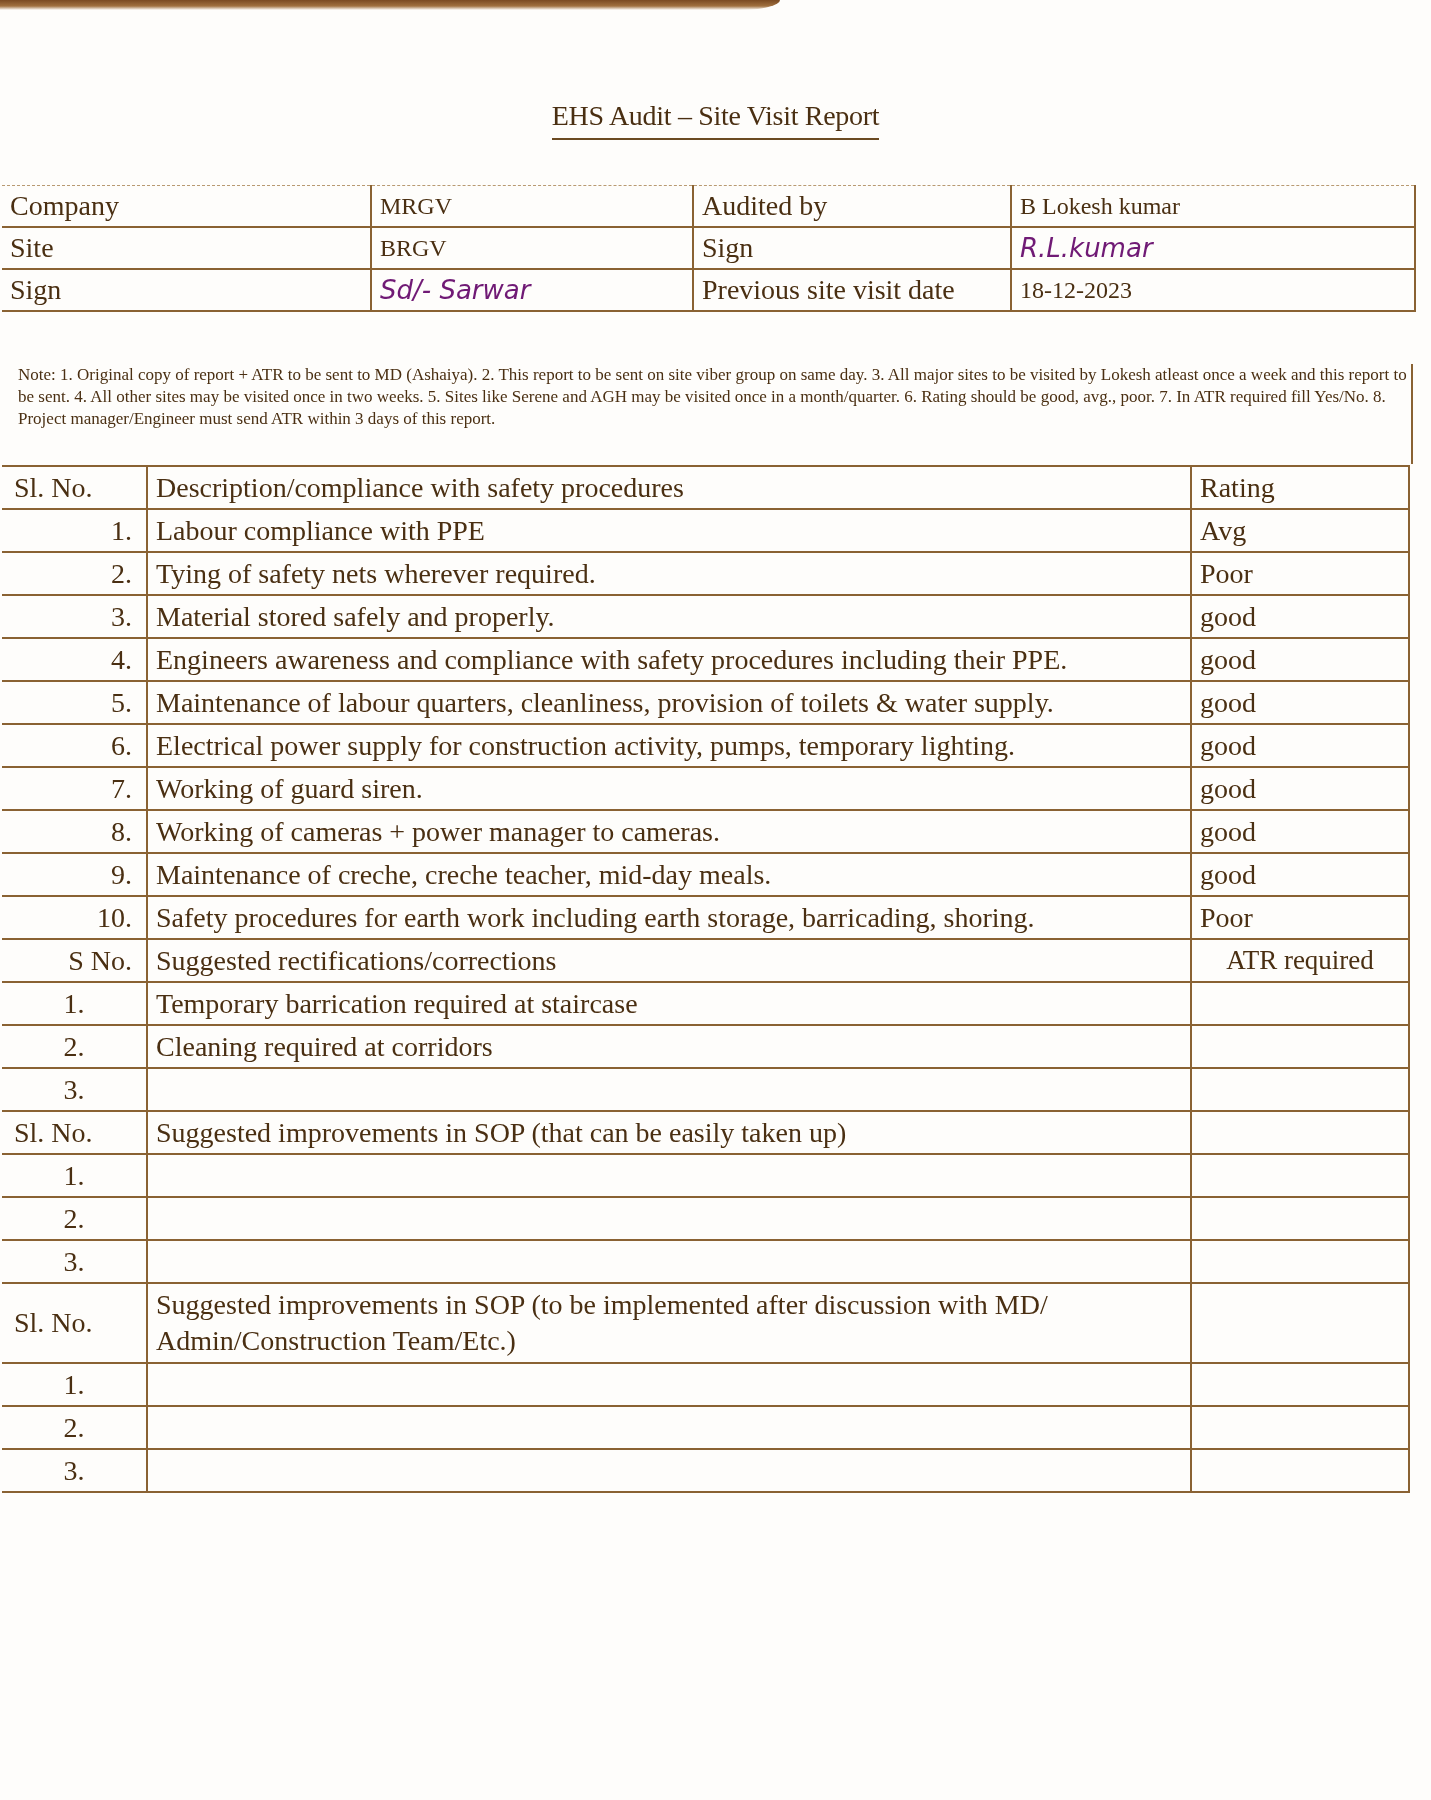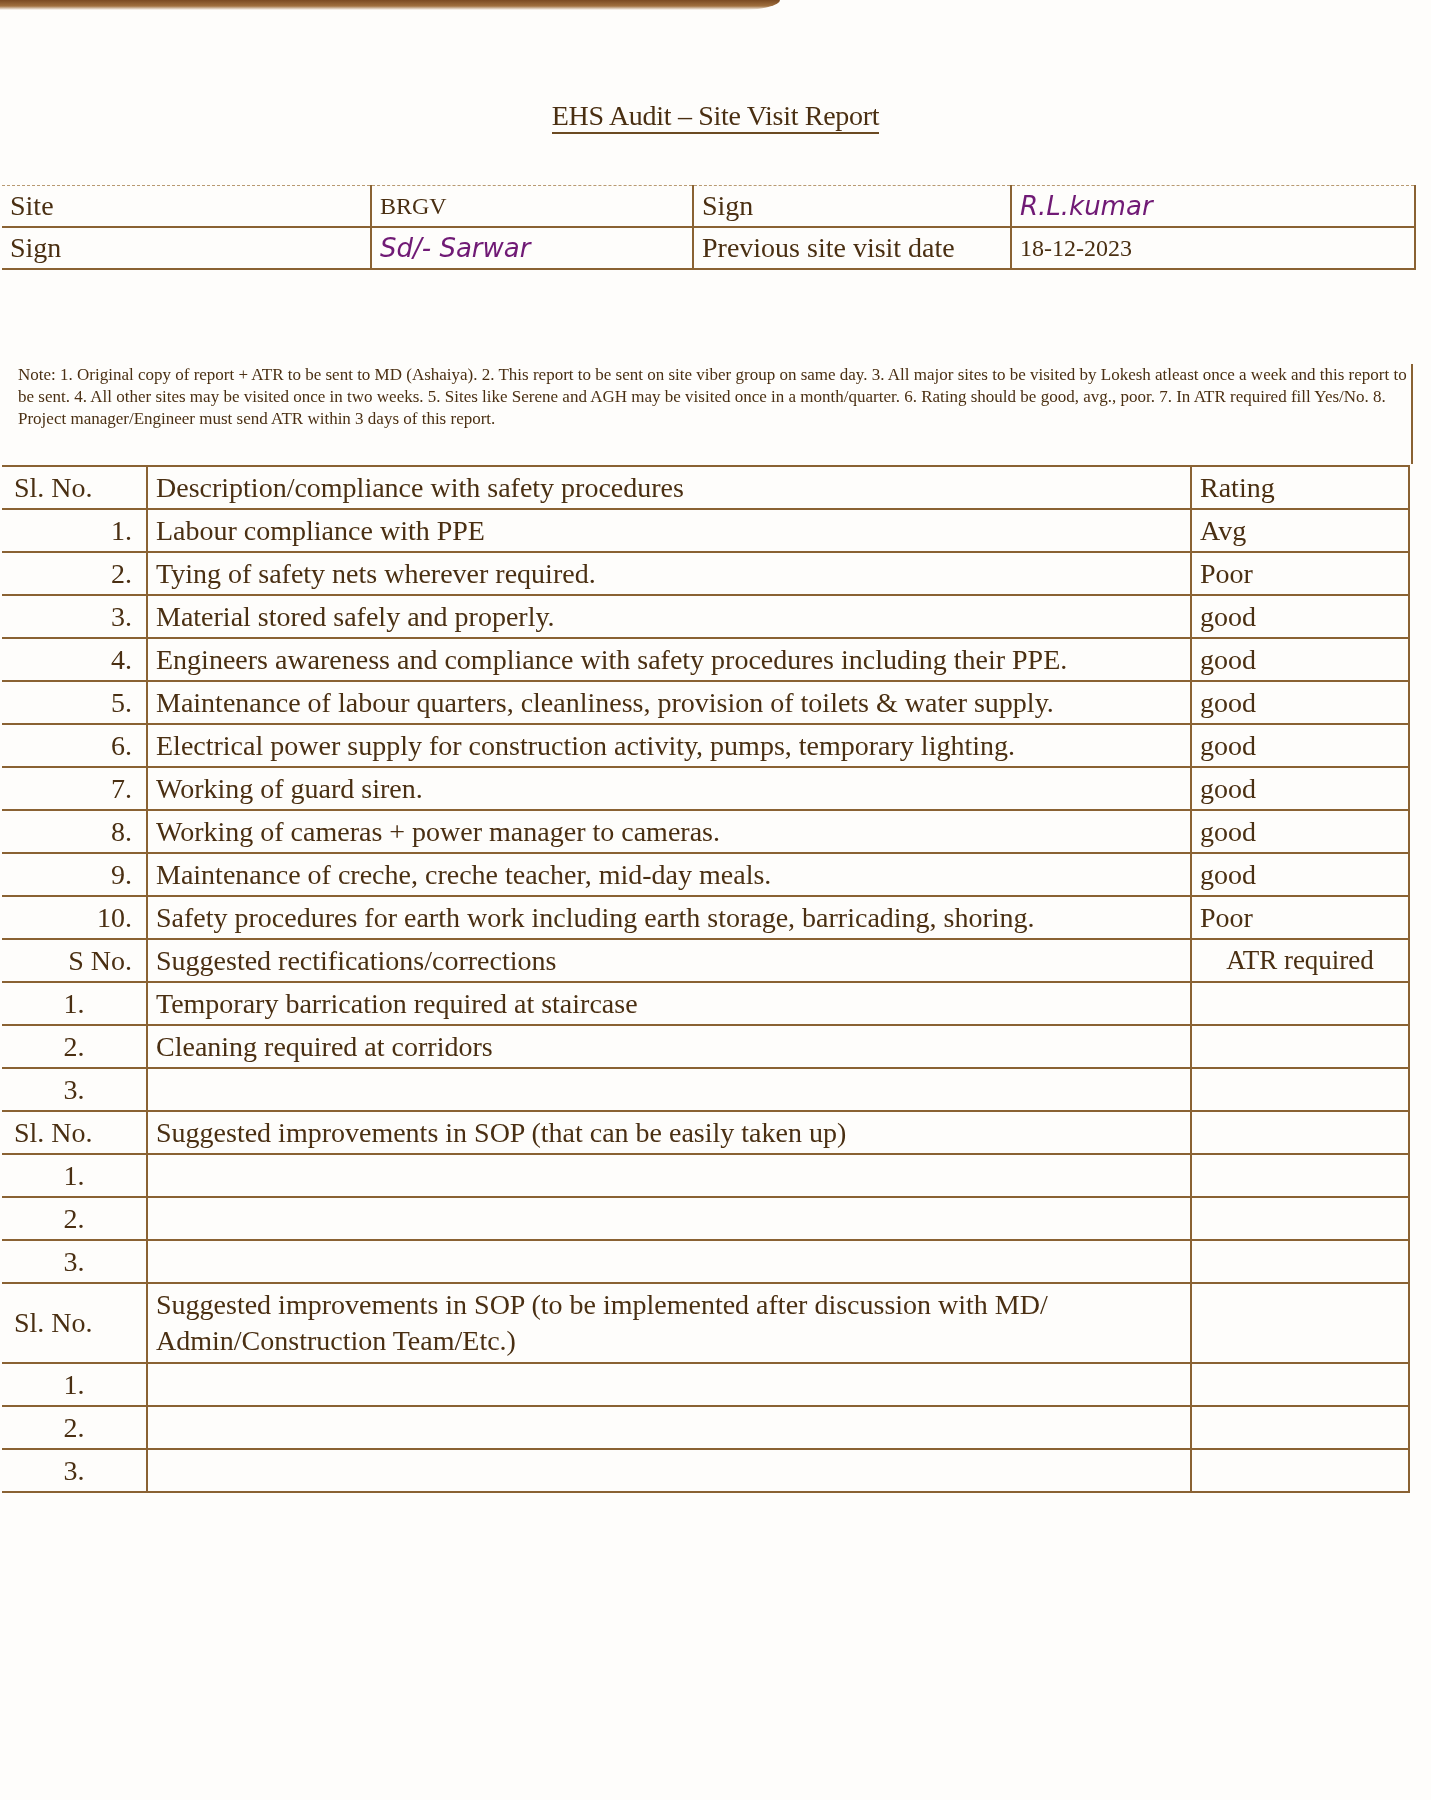--- a/index.html
+++ b/index.html
@@ -11,21 +11,21 @@
   }
   .top-shadow {
     position: absolute; left: 0; top: 0; width: 780px; height: 10px;
     background: linear-gradient(#7a4a22, #a0703f 60%, rgba(255,255,255,0));
     border-bottom-right-radius: 40px 10px;
   }
   .title {
     position: absolute; top: 100px; left: 0; width: 1431px; text-align: center;
     font-size: 28px; letter-spacing: -0.3px;
   }
-  .title span { border-bottom: 2px solid #6b4a22; padding-bottom: 1px; }
+  .title span { border-bottom: 2px solid #6b4a22; padding-bottom: 7px; }
 
   table { border-collapse: collapse; position: absolute; }
   td { border: 2px solid #8a6233; padding: 0 8px; vertical-align: middle; white-space: nowrap; }
 
   
   .info { left: 2px; top: 185px; width: 1414px; }
   .info td { height: 40px; font-size: 28px; }
   .info td.l1 { width: 352px; border-left: none; }
   .info td.v1 { width: 304px; font-size: 24px; }
   .info td.l2 { width: 300px; }
@@ -53,20 +53,26 @@
 </style>
 </head>
 <body>
 
 <div class="top-shadow"></div>
 
 <div class="title"><span>EHS Audit – Site Visit Report</span></div>
 
 <table class="info">
   <tbody>
+      <tr>
+    <td class="l1">Company</td>
+    <td class="v1">MRGV</td>
+    <td class="l2">Audited by</td>
+    <td class="v2">B Lokesh kumar</td>
+  </tr>
   <tr>
     <td class="l1">Site</td>
     <td class="v1">BRGV</td>
     <td class="l2">Sign</td>
     <td class="v2"><span class="sig">R.L.kumar</span></td>
   </tr>
   <tr>
     <td class="l1">Sign</td>
     <td class="v1"><span class="sig">Sd/- Sarwar</span></td>
     <td class="l2">Previous site visit date</td>

